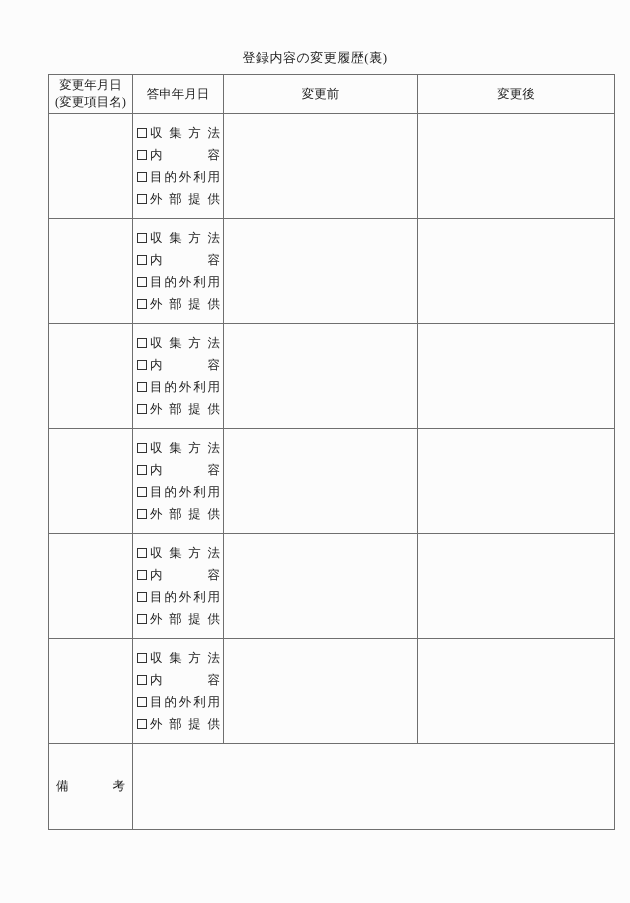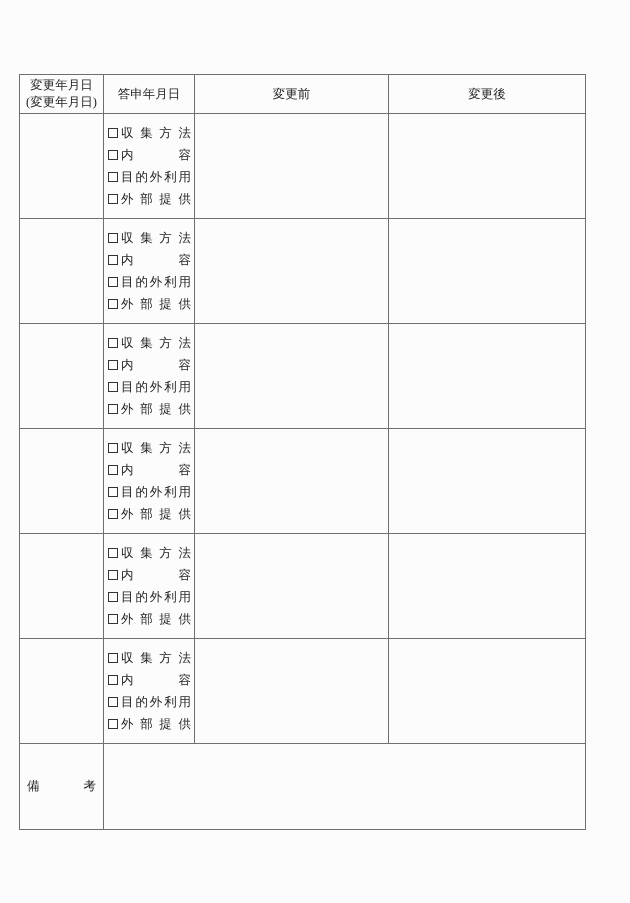--- a/index.html
+++ b/index.html
@@ -13,21 +13,21 @@
     background:var(--bg);
     font-family:"Liberation Serif","DejaVu Serif",serif;
     color:var(--text);
   }
   .sheet{position:relative;width:630px;height:903px;overflow:hidden;}
   .doc-title{
     position:absolute;top:49px;left:0;width:630px;
     text-align:center;font-size:13px;letter-spacing:0.5px;
   }
   table.form{
-    position:absolute;left:19px;top:74px;width:566px;
+    position:absolute;left:48px;top:74px;width:566px;
     border-collapse:collapse;table-layout:fixed;
   }
   table.form td{
     border:1px solid var(--border);
     padding:0;vertical-align:middle;
     font-size:12.5px;
   }
   tr.header-row{height:39px;}
   tr.header-row td{text-align:center;line-height:17px;}
   tr.change-row{height:105px;}
@@ -40,33 +40,34 @@
     margin-right:3px;flex-shrink:0;
   }
   .chk-text{flex:1;display:flex;justify-content:space-between;line-height:1;}
   .remarks-label{display:flex;justify-content:space-between;padding:0 7px;}
 </style>
 </head>
 <body>
 
 <div class="sheet">
 
+  <div class="doc-title">登録内容の変更履歴(裏)</div>
 
   <table class="form">
     <colgroup>
       <col style="width:84px">
       <col style="width:91px">
       <col style="width:194px">
       <col style="width:197px">
     </colgroup>
     <tbody>
       <tr class="header-row">
         <td>
           <div>変更年月日</div>
-          <div>(変更年月日)</div>
+          <div>(変更項目名)</div>
         </td>
         <td>答申年月日</td>
         <td>変更前</td>
         <td>変更後</td>
       </tr>
     </tbody>
     <tbody>
   <tr class="change-row">
     <td></td>
     <td>

